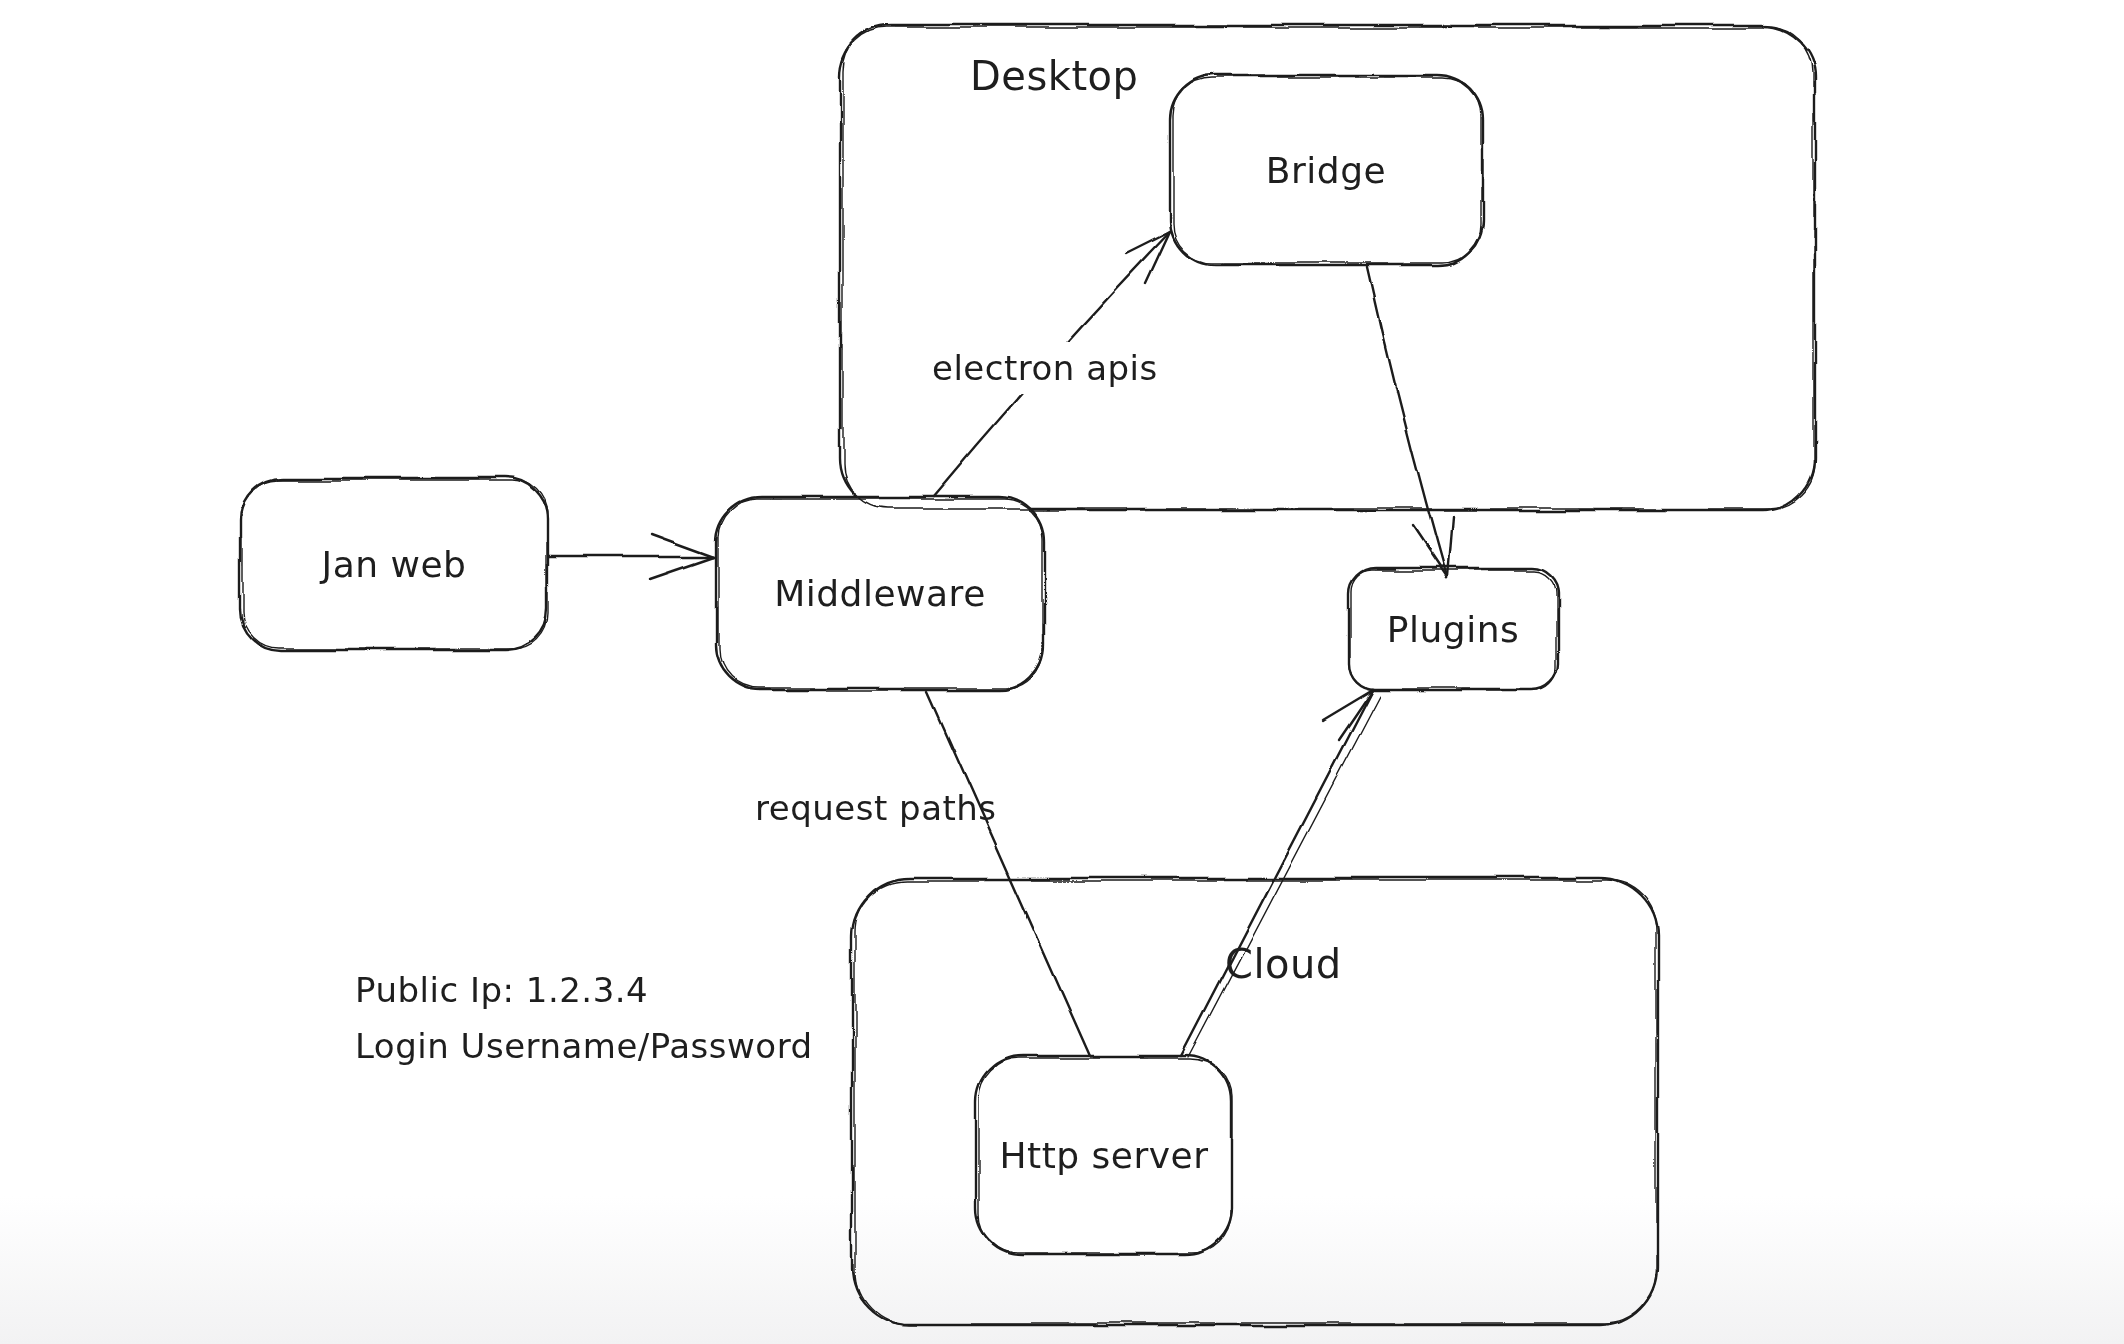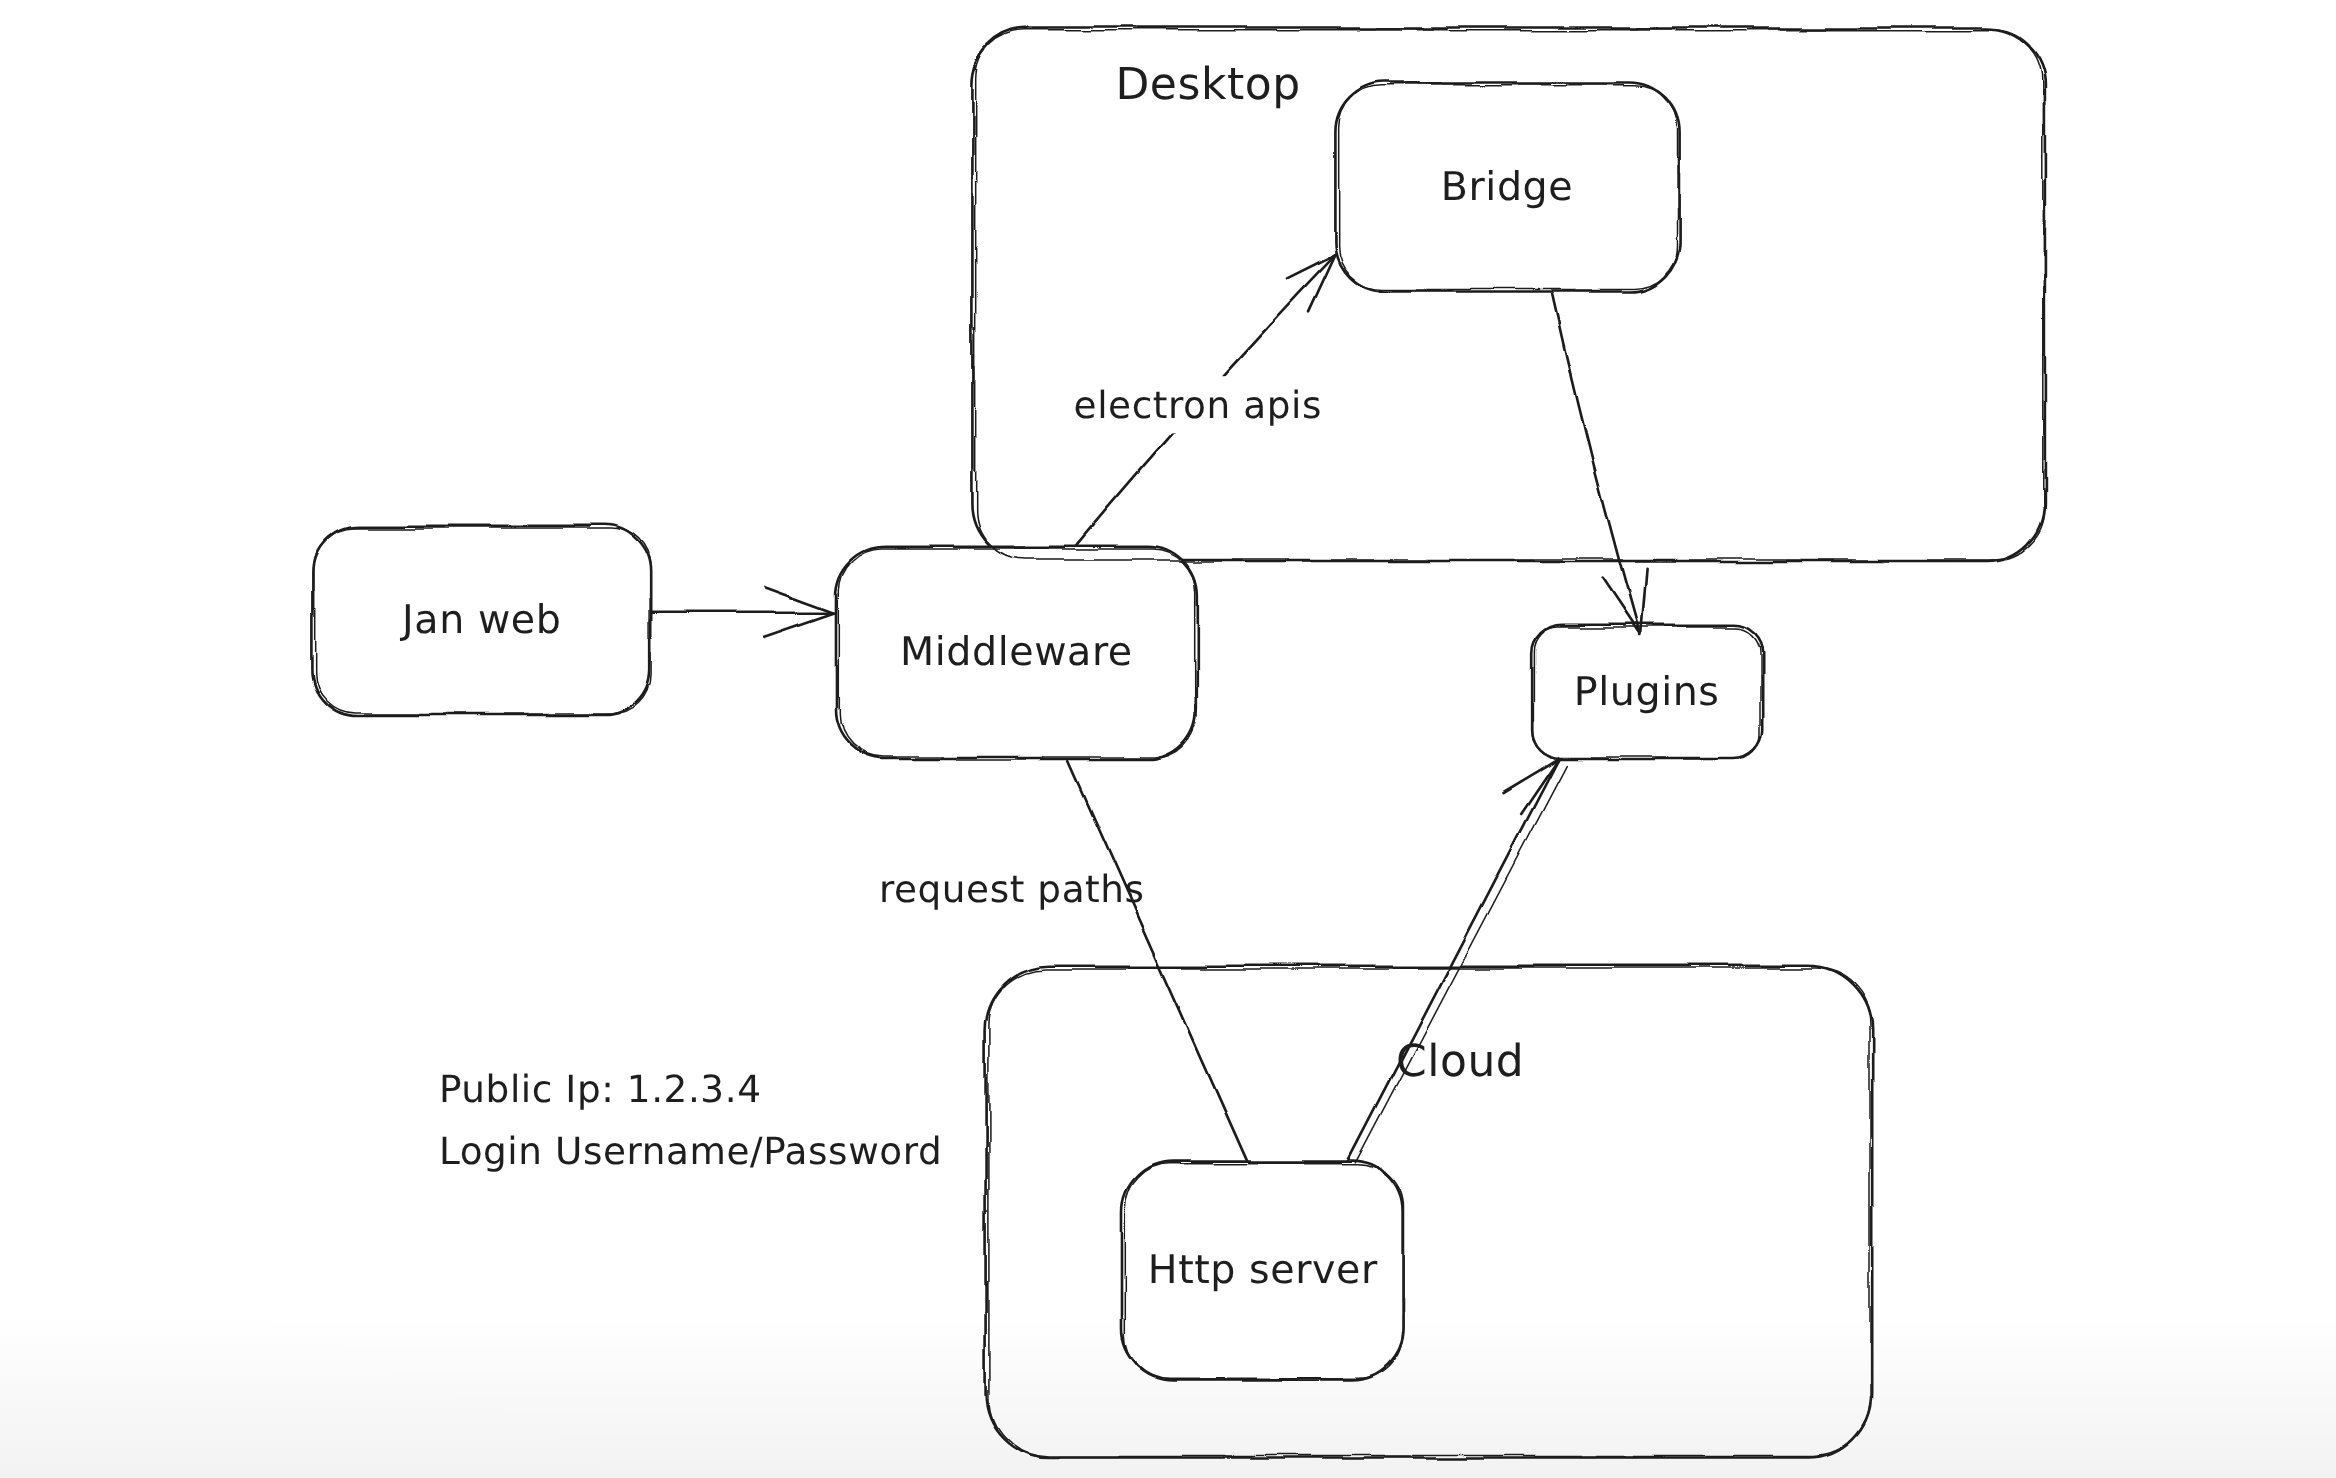--- a/index.html
+++ b/index.html
@@ -9,21 +9,20 @@
   body {
     width: 2124px;
     height: 1344px;
     overflow: hidden;
     background: linear-gradient(180deg, #ffffff 0%, #ffffff 89%, #f2f2f3 100%);
     font-family: "DejaVu Sans", sans-serif;
   }
   .stage {
     position: absolute;
     inset: 0;
-    margin-left: 44px;
   }
   svg { display: block; }
   .ink {
     fill: none;
     stroke: #1e1e1e;
     stroke-width: 2.4;
     stroke-linecap: round;
     stroke-linejoin: round;
   }
   .ink-thin {

